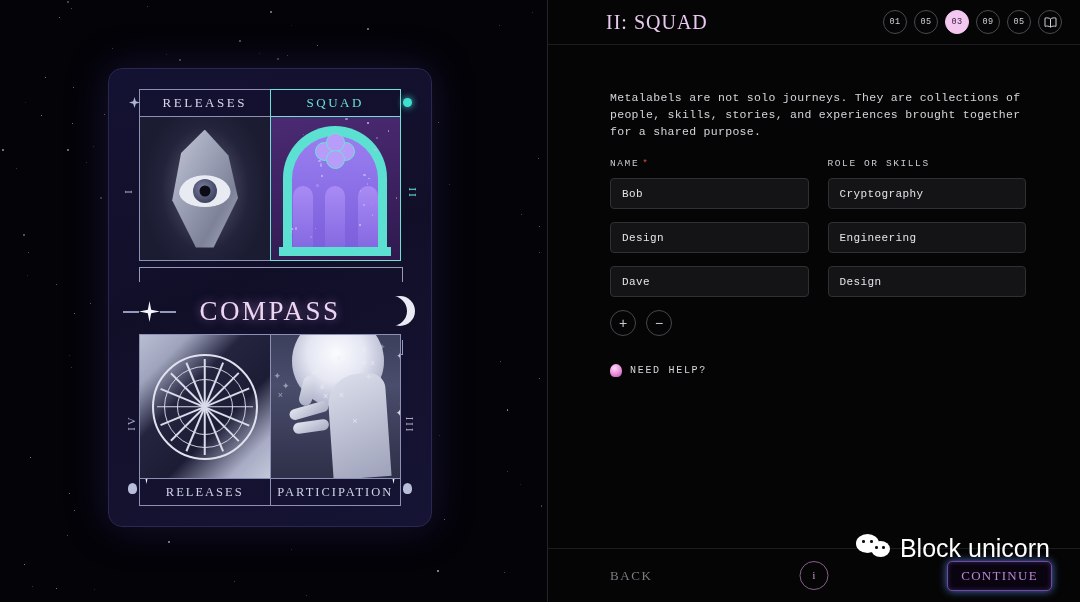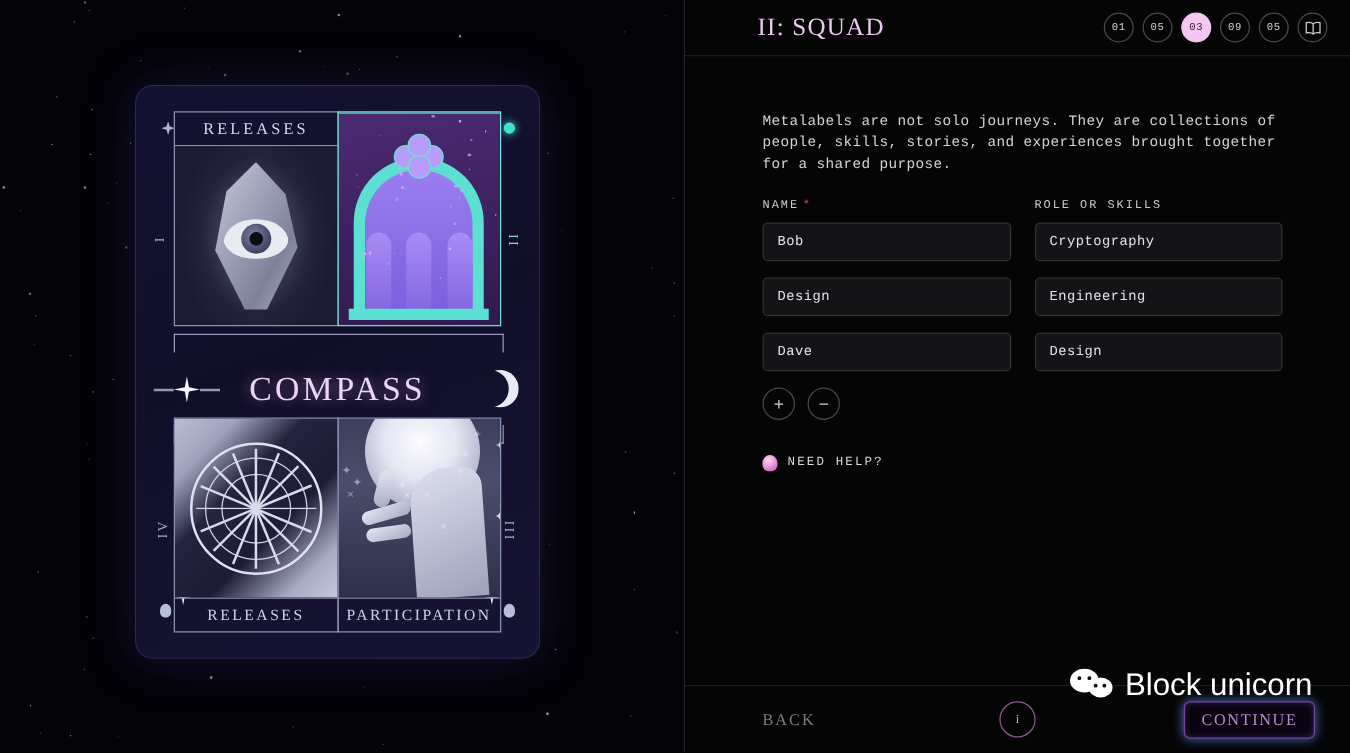--- a/index.html
+++ b/index.html
@@ -249,21 +249,21 @@
     margin-left: auto;
     padding: 6px 13px; border: 1px solid #6f4a9b; border-radius: 5px;
     font-family: "Liberation Serif", serif; font-size: 13px;
     letter-spacing: 1.3px; color: #b88ad6; background: #0a0410;
     box-shadow: 0 0 9px rgba(90,130,230,.85), inset 0 0 5px rgba(120,80,200,.4);
   }
 
   
   .watermark {
     position: absolute; right: 30px; top: 534px;
-    display: flex; align-items: flex-end; gap: 10px; z-index: 40;
+    display: flex; align-items: flex-start; gap: 10px; z-index: 40;
   }
   .wm-text { font-size: 25px; color: #ffffff; font-family: "Liberation Sans", sans-serif; }
   .wm-icon { position: relative; width: 34px; height: 28px; }
   .wm-b1 { position: absolute; left: 0; top: 0; width: 23px; height: 19px;
     background: #fff; border-radius: 50%; }
   .wm-b2 { position: absolute; right: 0; top: 7px; width: 19px; height: 16px;
     background: #fff; border-radius: 50%; }
   .wm-eye { position: absolute; width: 2.6px; height: 2.6px; background: #111; border-radius: 50%; }
 </style>
 </head>
@@ -414,20 +414,21 @@
             <div class="quad-art">
               <div class="eye-art"></div>
               <div class="crystal"></div>
               <div class="eyeball"></div>
               <div class="iris"></div>
               <div class="pupil"></div>
             </div>
           </div>
 
           <div class="quad squad">
+            <div class="quad-label">SQUAD</div>
             <div class="quad-art">
               <div class="cath-art"></div>
               <div class="arch-outer"></div>
               <div class="arch-inner"></div>
               <div class="arch-pillar" style="left:22px;"></div>
               <div class="arch-pillar" style="right:22px;"></div>
               <div class="arch-pillar" style="left:50%;transform:translateX(-50%);"></div>
               <div class="arch-base"></div>
               <div class="clover">
                 <span style="left:0;   top:9px;"></span>

